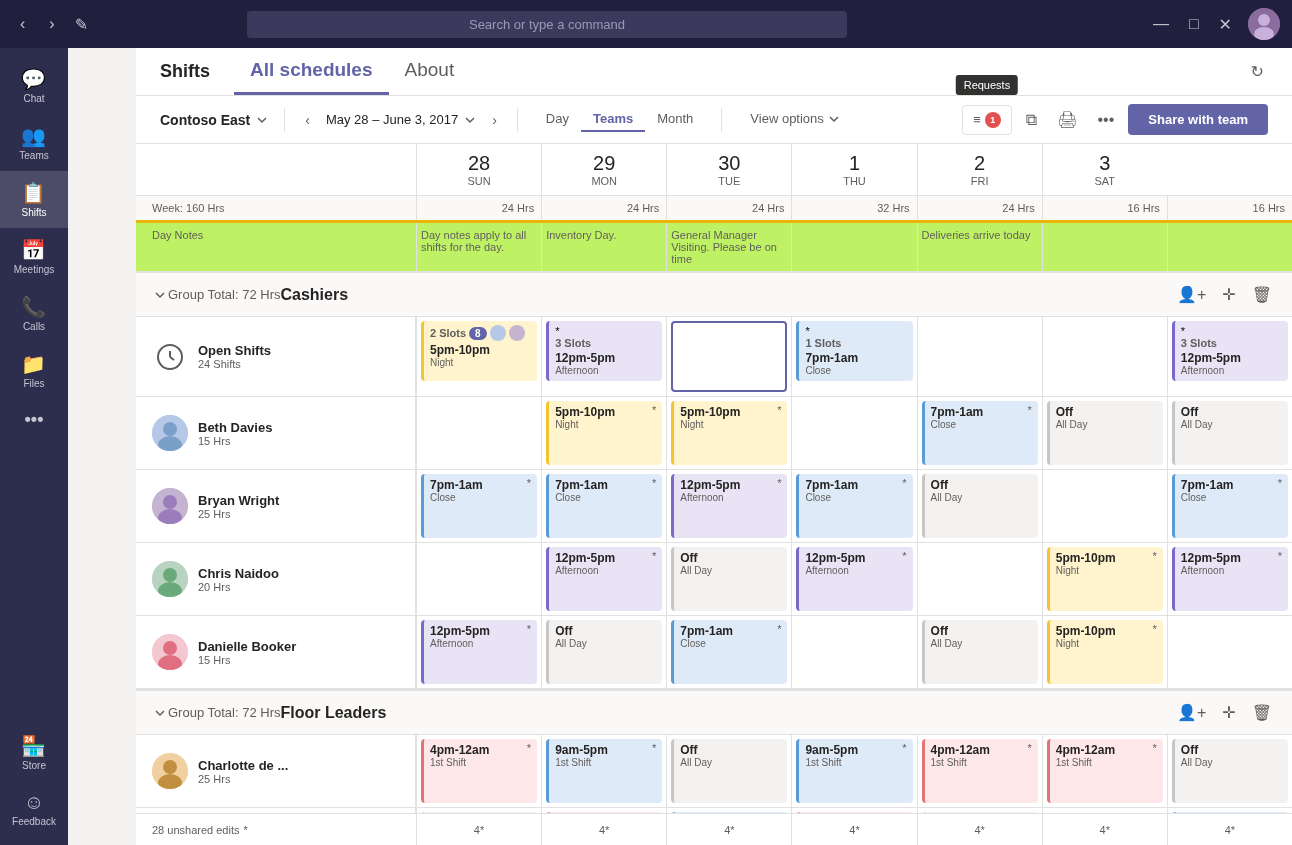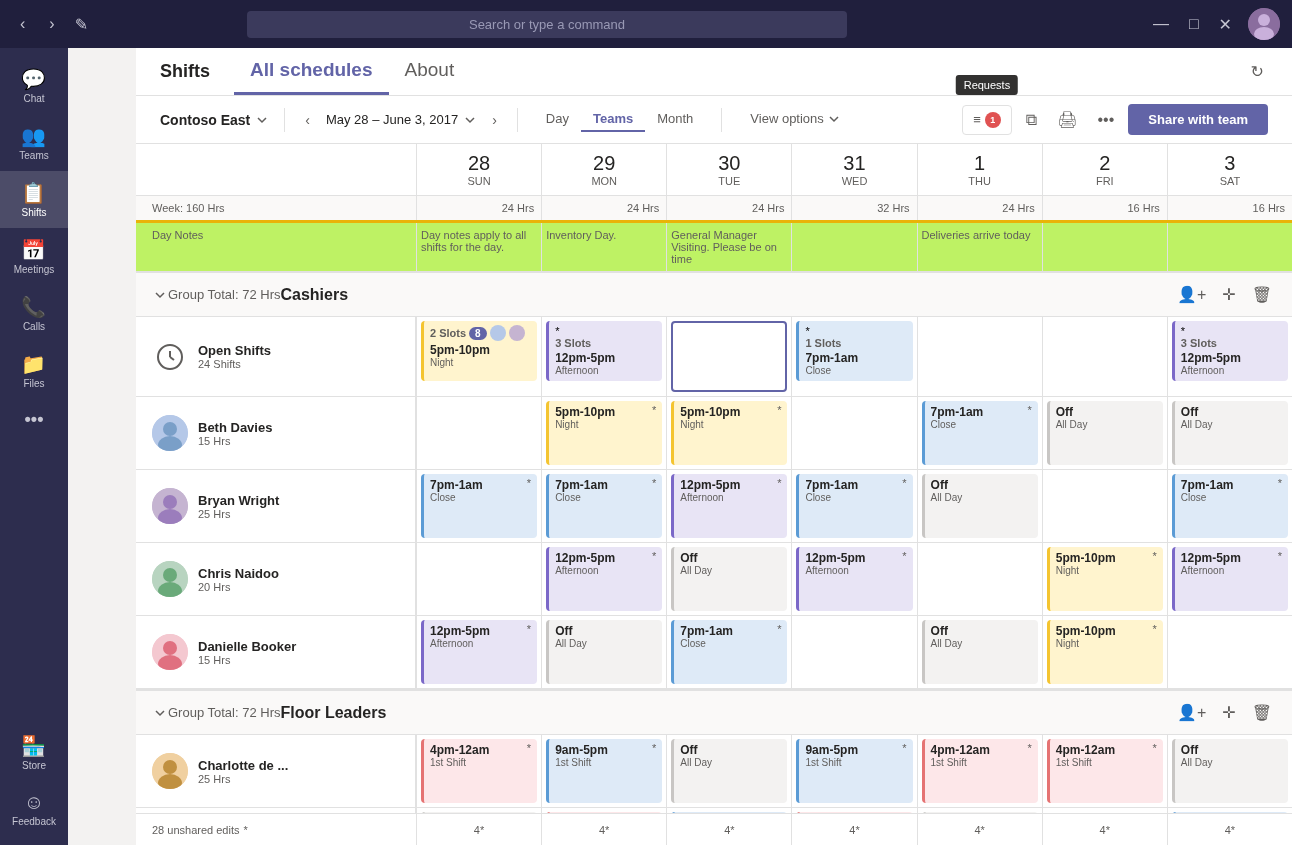--- a/index.html
+++ b/index.html
@@ -503,24 +503,20 @@
       </div>
       <div class="cal-day-header">
         <div class="cal-day-num">29</div>
         <div class="cal-day-name">MON</div>
       </div>
       <div class="cal-day-header">
         <div class="cal-day-num">30</div>
         <div class="cal-day-name">TUE</div>
       </div>
       <div class="cal-day-header">
-        <div class="cal-day-num">31</div>
-        <div class="cal-day-name">WED</div>
-      </div>
-      <div class="cal-day-header">
         <div class="cal-day-num">1</div>
         <div class="cal-day-name">THU</div>
       </div>
       <div class="cal-day-header">
         <div class="cal-day-num">2</div>
         <div class="cal-day-name">FRI</div>
       </div>
       <div class="cal-day-header">
         <div class="cal-day-num">3</div>
         <div class="cal-day-name">SAT</div>

